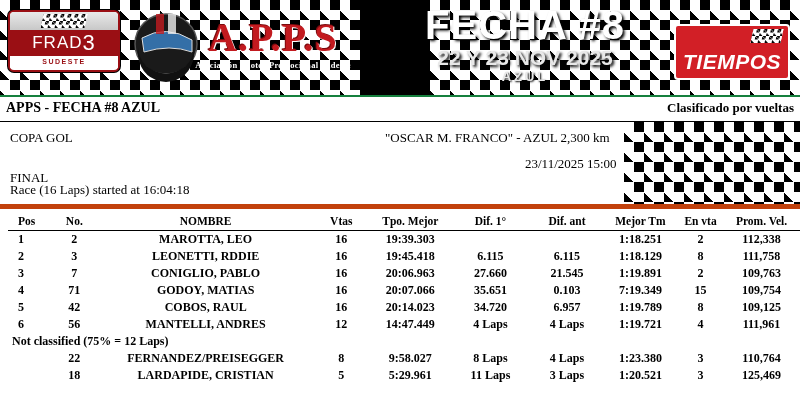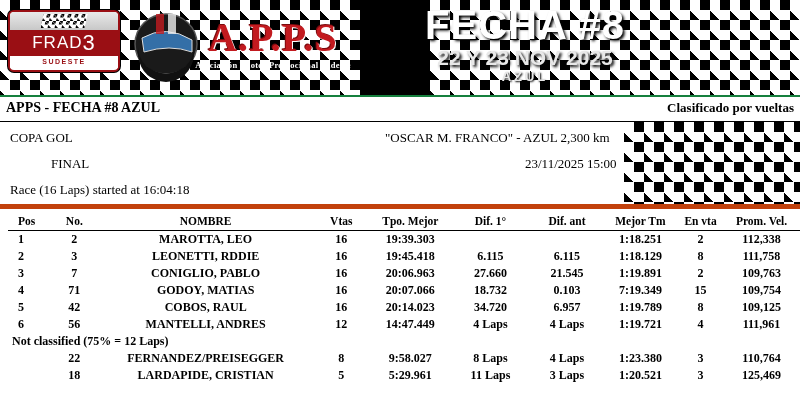--- a/index.html
+++ b/index.html
@@ -229,21 +229,21 @@
     position: absolute;
     right: 0; top: 0;
     width: 176px; height: 82px;
   }
   .ev-row {
     position: absolute;
     font-size: 13px;
   }
   .ev-copa  { left: 10px;  top: 8px; }
   .ev-track { left: 385px; top: 8px; }
-  .ev-final { left: 10px;  top: 34px; margin-left: 41px; }
+  .ev-final { left: 10px;  top: 48px; }
   .ev-dt    { left: 525px; top: 34px; }
   .ev-race  { left: 10px;  top: 60px; }
 
   
   .results {
     position: relative;
     padding: 4px 0 0 8px;
   }
   table.res {
     width: 800px;
@@ -314,20 +314,24 @@
     <div class="apps-main">A.P.P.S</div>
     <div class="apps-sub">Asociación Pilotos Promocional Sudeste</div>
   </div>
 
   <div class="fecha-block">
     <div class="fecha-title">FECHA #8</div>
     <div class="fecha-date">22 Y 23 NOV 2025</div>
     <div class="fecha-city">AZUL</div>
   </div>
 
+  <div class="tiempos">
+    <div class="tiempos-flag"></div>
+    <div class="tiempos-text">TIEMPOS</div>
+  </div>
 </div>
 
 <div class="titlebar">
   <div class="left">APPS - FECHA #8 AZUL</div>
   <div class="right">Clasificado por vueltas</div>
 </div>
 
 <div class="eventinfo">
   <div class="checker ev-checker"></div>
   <div class="ev-row ev-copa">COPA GOL</div>
@@ -389,21 +393,21 @@
         <td class="c-mejor">1:19.891</td>
         <td class="c-envta">2</td>
         <td class="c-prom">109,763</td>
       </tr>
       <tr>
         <td class="c-pos">4</td>
         <td class="c-no">71</td>
         <td class="c-name">GODOY, MATIAS</td>
         <td class="c-vtas">16</td>
         <td class="c-tpo">20:07.066</td>
-        <td class="c-dif1">18.732</td>
+        <td class="c-dif1">35.651</td>
         <td class="c-difa">0.103</td>
         <td class="c-mejor">7:19.349</td>
         <td class="c-envta">15</td>
         <td class="c-prom">109,754</td>
       </tr>
       <tr>
         <td class="c-pos">5</td>
         <td class="c-no">42</td>
         <td class="c-name">COBOS, RAUL</td>
         <td class="c-vtas">16</td>

